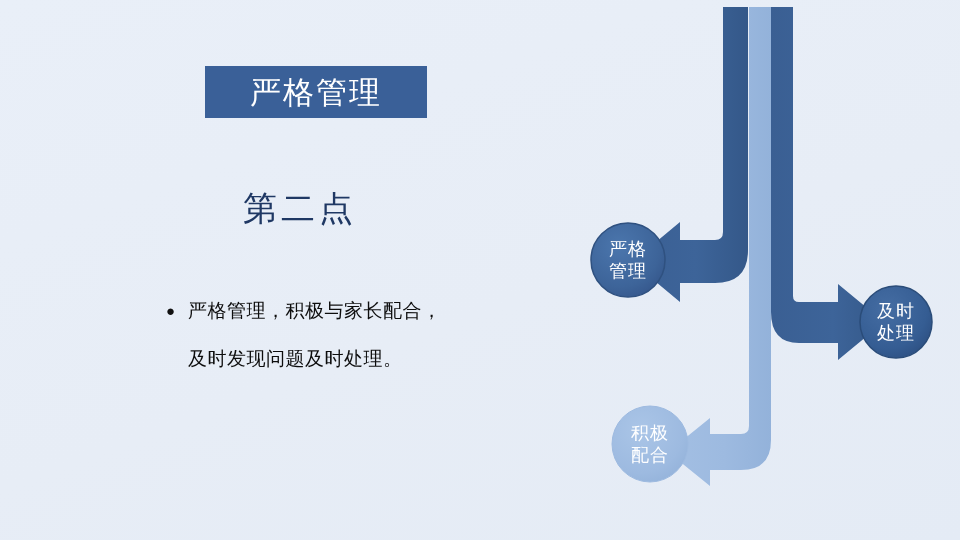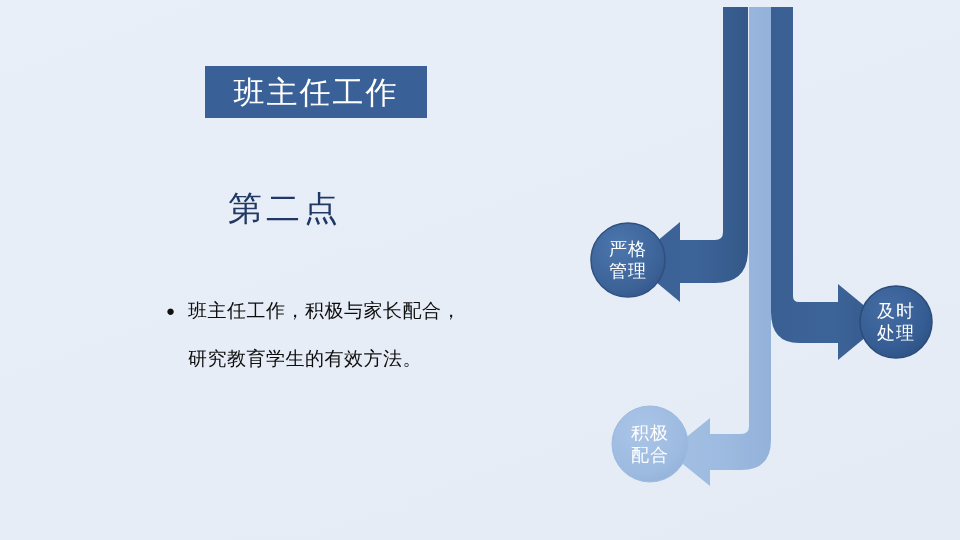--- a/index.html
+++ b/index.html
@@ -37,21 +37,21 @@
   #title-banner .title-text {
     color: #ffffff;
     font-size: 31px;
     letter-spacing: 2px;
     line-height: 1;
     white-space: nowrap;
   }
 
   #subtitle {
     position: absolute;
-    left: 228px;
+    left: 243px;
     top: 192px;
     color: #1f3864;
     font-size: 34px;
     letter-spacing: 4px;
     line-height: 1;
     white-space: nowrap;
   }
 
   #bullet-block {
     position: absolute;
@@ -186,29 +186,29 @@
     </g>
 
     <g>
       <circle cx="650" cy="444" r="38" fill="url(#nodeLight)" stroke="#9dbae0" stroke-width="1"></circle>
       <text class="node-label light-node" x="650" y="439">积极</text>
       <text class="node-label light-node" x="650" y="461">配合</text>
     </g>
   </svg>
 
   <div id="title-banner">
-    <span class="title-text">班主任工作</span>
+    <span class="title-text">严格管理</span>
   </div>
 
   <div id="subtitle">第二点</div>
 
   <div id="bullet-block">
     <div class="bullet-row">
       <span class="bullet-marker">●</span>
-      <span class="bullet-text">班主任工作，积极与家长配合，</span>
+      <span class="bullet-text">严格管理，积极与家长配合，</span>
     </div>
     <div class="bullet-row">
       <span class="bullet-marker hidden-marker">●</span>
-      <span class="bullet-text">研究教育学生的有效方法。</span>
+      <span class="bullet-text">及时发现问题及时处理。</span>
     </div>
   </div>
 
 </div>
 
 </body></html>

